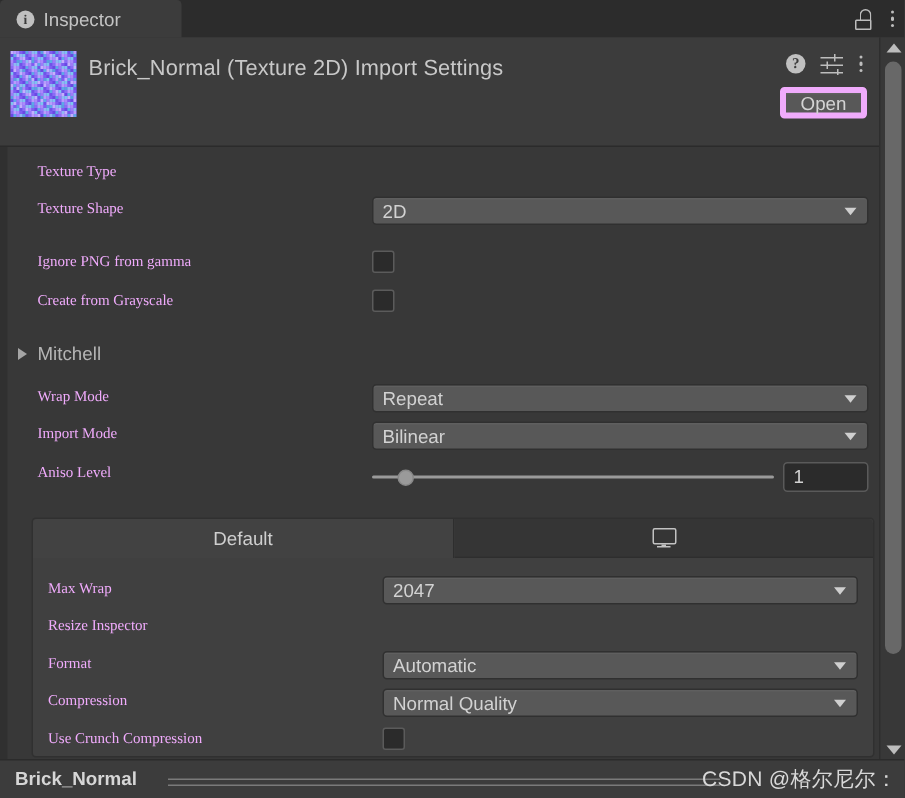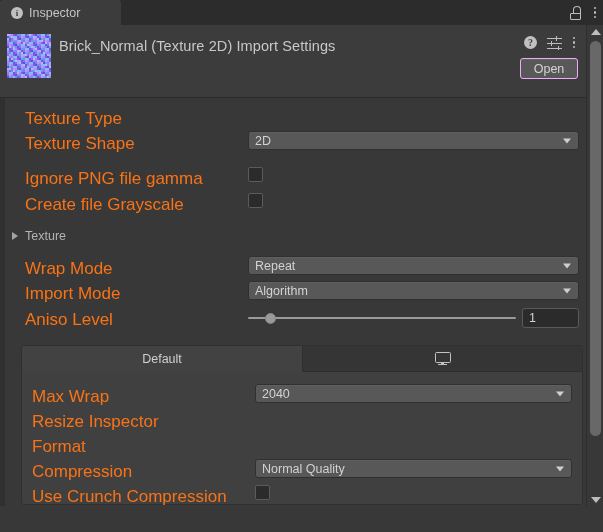--- a/index.html
+++ b/index.html
@@ -77,37 +77,37 @@
     width:13px;height:13px;border-radius:50%;background:#c0c0c0;color:#3c3c3c;
     font-size:10px;font-weight:bold;line-height:13px;text-align:center;
     font-family:"Liberation Serif",serif;
   }
   .preset-icon{width:15px;height:13px;position:relative;}
   .preset-icon i{position:absolute;background:#bdbdbd;}
   .open-btn{
     position:absolute;right:8px;top:33px;
     width:58px;height:21px;
     background:#585858;
-    border:1px solid #f0abfc;
+    border:4px solid #f0abfc;
     border-radius:3px;
     color:#d4d4d4;font-size:12.5px;
     display:flex;align-items:center;justify-content:center;
     box-sizing:border-box;
     box-shadow:inset 0 1px 0 rgba(255,255,255,.05);
   }
 
   
   .body-area{
     position:absolute;left:0;top:98px;width:586px;height:408px;
     background:#383838;
     border-left:5px solid #303030;
     box-sizing:border-box;
     overflow:hidden;
   }
-  .lbl{position:absolute;font-size:17px;color:#f97316;white-space:nowrap;}
+  .lbl{position:absolute;font-size:10px;color:#f0abfc;white-space:nowrap;font-family:Liberation Serif, serif;}
 
   .dd{
     position:absolute;height:19px;
     background:#585858;
     border:1px solid #303030;border-radius:3px;
     box-sizing:border-box;
     display:flex;align-items:center;
     padding-left:6px;
     color:#d2d2d2;font-size:12.5px;
     box-shadow:inset 0 1px 0 rgba(255,255,255,.045);
@@ -743,40 +743,40 @@
   <div class="body-area">
 
     <div class="lbl" style="left:20px;top:11px;">Texture Type</div>
 
     <div class="lbl" style="left:20px;top:36px;">Texture Shape</div>
     <div class="dd" style="left:243px;top:33px;width:331px;">
       <span>2D</span>
       <span class="arrow"></span>
     </div>
 
-    <div class="lbl" style="left:20px;top:71px;">Ignore PNG file gamma</div>
+    <div class="lbl" style="left:20px;top:71px;">Ignore PNG from gamma</div>
     <div class="cb" style="left:243px;top:69px;"></div>
 
-    <div class="lbl" style="left:20px;top:97px;">Create file Grayscale</div>
+    <div class="lbl" style="left:20px;top:97px;">Create from Grayscale</div>
     <div class="cb" style="left:243px;top:95px;"></div>
 
     <div class="foldout" style="left:7px;top:131px;">
       <span class="tri"></span>
-      <span class="txt">Texture</span>
+      <span class="txt">Mitchell</span>
     </div>
 
     <div class="lbl" style="left:20px;top:161px;">Wrap Mode</div>
     <div class="dd" style="left:243px;top:158px;width:331px;">
       <span>Repeat</span>
       <span class="arrow"></span>
     </div>
 
     <div class="lbl" style="left:20px;top:186px;">Import Mode</div>
     <div class="dd" style="left:243px;top:183px;width:331px;">
-      <span>Algorithm</span>
+      <span>Bilinear</span>
       <span class="arrow"></span>
     </div>
 
     <div class="lbl" style="left:20px;top:212px;">Aniso Level</div>
     <div class="slider-track" style="left:243px;top:219px;width:268px;"></div>
     <div class="slider-knob" style="left:260px;top:215px;"></div>
     <div class="numfield" style="left:517px;top:210px;width:57px;">1</div>
 
     <div class="platbox">
       <div class="plat-tabs">
@@ -787,27 +787,31 @@
           <span class="monitor">
             <i class="scr"></i>
               <i class="stand"></i>
               <i class="base"></i>
           </span>
         </div>
       </div>
 
       <div class="lbl" style="left:10px;top:41px;">Max Wrap</div>
       <div class="dd" style="left:233px;top:38px;width:317px;">
-        <span>2040</span>
+        <span>2047</span>
         <span class="arrow"></span>
       </div>
 
       <div class="lbl" style="left:10px;top:66px;">Resize Inspector</div>
 
       <div class="lbl" style="left:10px;top:91px;">Format</div>
+      <div class="dd" style="left:233px;top:88px;width:317px;">
+        <span>Automatic</span>
+        <span class="arrow"></span>
+      </div>
 
       <div class="lbl" style="left:10px;top:116px;">Compression</div>
       <div class="dd" style="left:233px;top:113px;width:317px;">
         <span>Normal Quality</span>
         <span class="arrow"></span>
       </div>
 
       <div class="lbl" style="left:10px;top:141px;">Use Crunch Compression</div>
       <div class="cb" style="left:233px;top:139px;"></div>
     </div>
@@ -816,13 +820,18 @@
   <div class="scrollbar">
     <div class="sb-arrow up">
         <span class="t"></span>
       </div>
     <div class="sb-thumb"></div>
     <div class="sb-arrow down">
         <span class="t"></span>
       </div>
   </div>
 
+  <div class="footer">
+    <div class="footer-name">Brick_Normal</div>
+    <div class="footer-rule"></div>
+    <div class="watermark">CSDN @格尔尼尔：</div>
+  </div>
 </div>
 
 </body></html>

